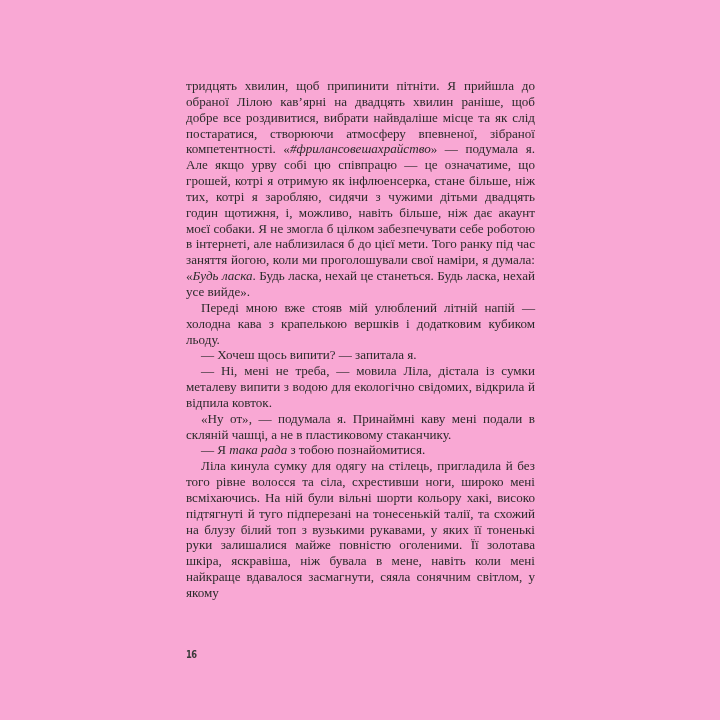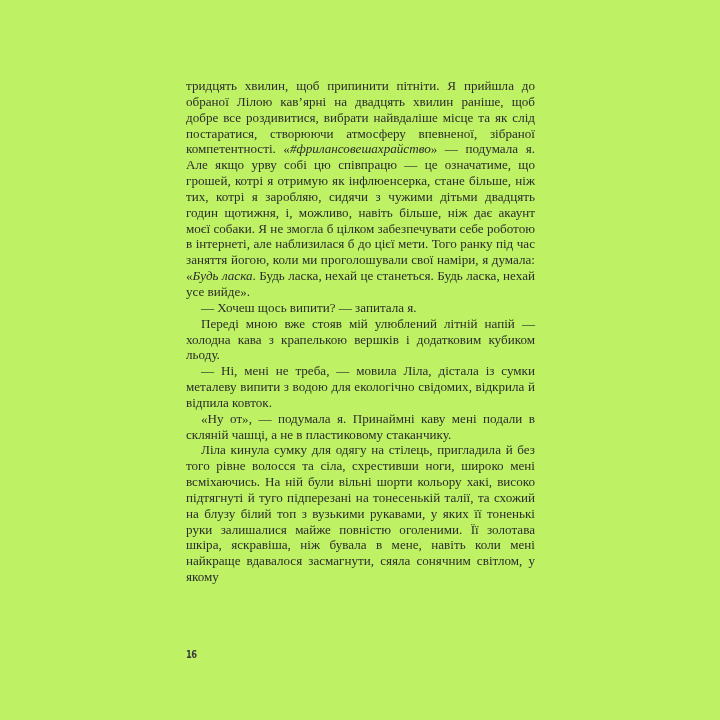--- a/index.html
+++ b/index.html
@@ -14,21 +14,21 @@
     overflow: hidden;
     font-family: "Liberation Serif", "DejaVu Serif", serif;
     color: #2b2b2b;
     -webkit-font-smoothing: antialiased;
   }
 
   #page {
     position: relative;
     width: 720px;
     height: 720px;
-    background: #bef264;
+    background: #f9a8d4;
   }
 
   #text-block {
     position: absolute;
     left: 186px;
     top: 78px;
     width: 349px;
   }
 
   .para {
@@ -63,22 +63,23 @@
     transform-origin: left center;
   }
 </style>
 </head>
 <body>
 
 <div id="page">
 
   <div id="text-block">
       <p class="para"><span>тридцять хвилин, щоб припинити пітніти. Я прийшла до обраної Лілою кав’ярні на двадцять хвилин раніше, щоб добре все роздивитися, вибрати найвдаліше місце та як слід постаратися, створюючи атмосферу впевненої, зібраної компетентності. «</span><i>#фрилансовешахрайство</i><span>» — подумала я. Але якщо урву собі цю співпрацю — це означатиме, що грошей, котрі я отримую як інфлюенсерка, стане більше, ніж тих, котрі я заробляю, сидячи з чужими дітьми двадцять годин щотижня, і, можливо, навіть більше, ніж дає акаунт моєї собаки. Я не змогла б цілком забезпечувати себе роботою в інтернеті, але наблизилася б до цієї мети. Того ранку під час заняття йогою, коли ми проголошували свої наміри, я думала: «</span><i>Будь ласка</i><span>. Будь ласка, нехай це станеться. Будь ласка, нехай усе вийде».</span></p>
+      <p class="para indent"><span>Переді мною вже стояв мій улюблений літній напій — холодна кава з крапелькою вершків і додатковим кубиком льоду.</span></p>
       <p class="para indent"><span>— Хочеш щось випити? — запитала я.</span></p>
-      <p class="para indent"><span>Переді мною вже стояв мій улюблений літній напій — холодна кава з крапелькою вершків і додатковим кубиком льоду.</span></p>
       <p class="para indent"><span>— Ні, мені не треба, — мовила Ліла, дістала із сумки металеву випити з водою для екологічно свідомих, відкрила й відпила ковток.</span></p>
       <p class="para indent"><span>«Ну от», — подумала я. Принаймні каву мені подали в скляній чашці, а не в пластиковому стаканчику.</span></p>
+      <p class="para indent"><span>— Я </span><i>така рада</i><span> з тобою познайомитися.</span></p>
       <p class="para indent"><span>Ліла кинула сумку для одягу на стілець, пригладила й без того рівне волосся та сіла, схрестивши ноги, широко мені всміхаючись. На ній були вільні шорти кольору хакі, високо підтягнуті й туго підперезані на тонесенькій талії, та схожий на блузу білий топ з вузькими рукавами, у яких її тоненькі руки залишалися майже повністю оголеними. Її золотава шкіра, яскравіша, ніж бувала в мене, навіть коли мені найкраще вдавалося засмагнути, сяяла сонячним світлом, у якому</span></p>
     </div>
 
   <div id="page-number">16</div>
 
 </div>
 
 </body></html>

